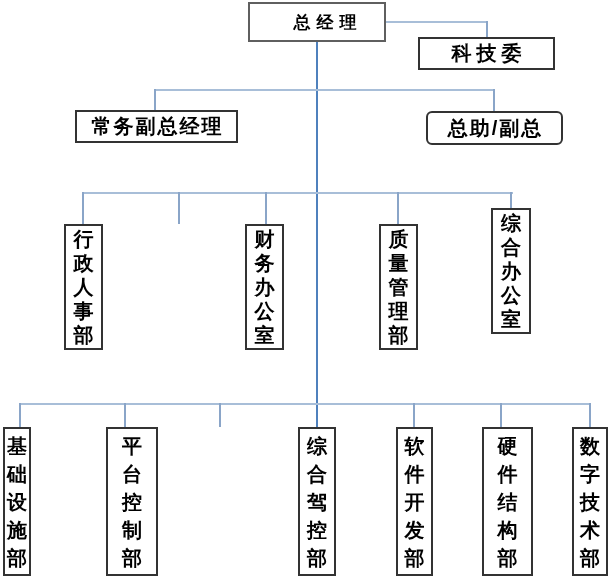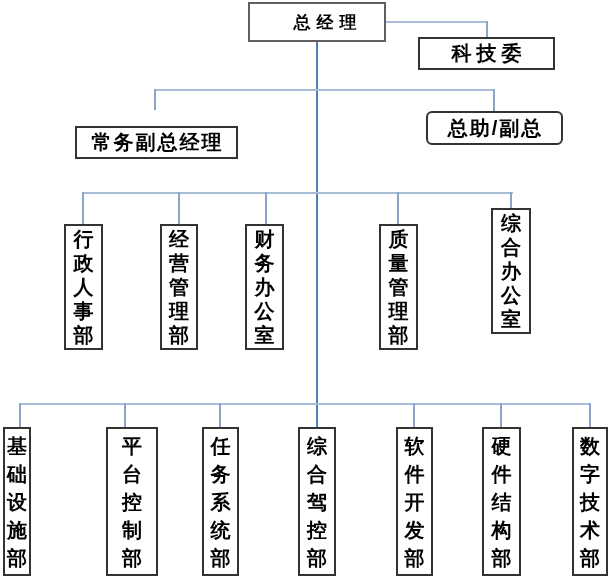--- a/index.html
+++ b/index.html
@@ -62,30 +62,28 @@
   <div class="line vdrop" style="left:19px;top:403px;height:24px;"></div>
   <div class="line vdrop" style="left:124px;top:403px;height:24px;"></div>
   <div class="line vdrop" style="left:219px;top:403px;height:24px;"></div>
   <div class="line vdrop" style="left:413px;top:403px;height:24px;"></div>
   <div class="line vdrop" style="left:500px;top:403px;height:24px;"></div>
   <div class="line vdrop" style="left:589px;top:403px;height:24px;"></div>
 
   <div class="node hnode gm" style="left:248px;top:2px;width:138px;height:40px;">总经理</div>
   <div class="node hnode sp5" style="left:418px;top:37px;width:137px;height:33px;">科技委</div>
 
-  <div class="node hnode sp2" style="left:75px;top:126px;width:163px;height:33px;">常务副总经理</div>
+  <div class="node hnode sp2" style="left:75px;top:110px;width:163px;height:33px;">常务副总经理</div>
   <div class="node hnode sp2" style="left:426px;top:111px;width:137px;height:34px;border-radius:6px;">总助/副总</div>
 
   <div class="node vnode v3" style="left:64px;top:224px;width:39px;height:126px;">行政人事部</div>
-  <div class="node vnode v3" style="left:160px;top:224px;width:38px;height:126px;">经营管理部</div>
   <div class="node vnode v3" style="left:245px;top:224px;width:39px;height:126px;">财务办公室</div>
   <div class="node vnode v3" style="left:379px;top:224px;width:39px;height:126px;">质量管理部</div>
   <div class="node vnode v3" style="left:491px;top:208px;width:40px;height:126px;">综合办公室</div>
 
   <div class="node vnode v4" style="left:3px;top:427px;width:17px;height:149px;">基础设施部</div>
   <div class="node vnode v4" style="left:106px;top:427px;width:52px;height:149px;">平台控制部</div>
-  <div class="node vnode v4" style="left:202px;top:427px;width:37px;height:149px;">任务系统部</div>
   <div class="node vnode v4" style="left:298px;top:427px;width:38px;height:149px;">综合驾控部</div>
   <div class="node vnode v4" style="left:396px;top:427px;width:37px;height:149px;">软件开发部</div>
-  <div class="node vnode v4" style="left:482px;top:427px;width:39px;height:149px;">硬件结构部</div>
+  <div class="node vnode v4" style="left:482px;top:427px;width:51px;height:149px;">硬件结构部</div>
   <div class="node vnode v4" style="left:572px;top:427px;width:36px;height:149px;">数字技术部</div>
 
 </div>
 
 </body></html>

